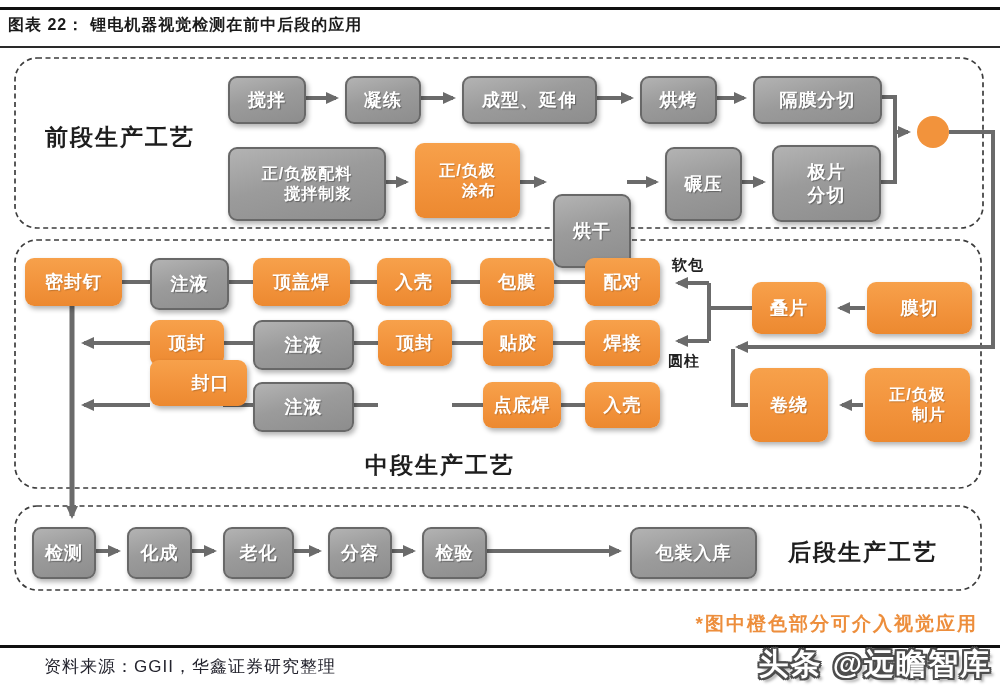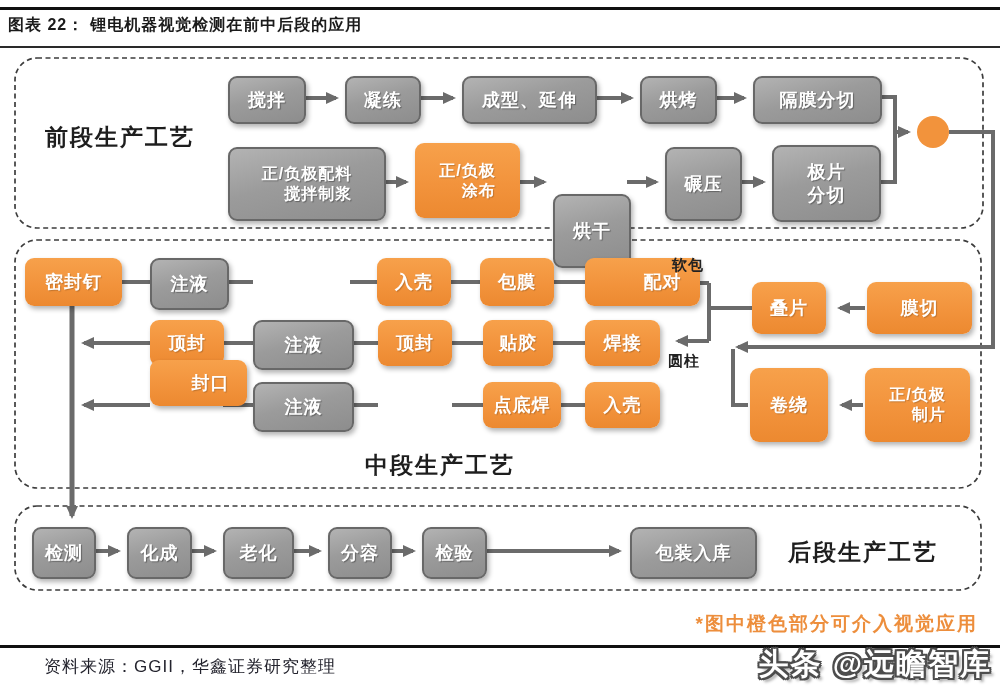--- a/index.html
+++ b/index.html
@@ -127,23 +127,24 @@
 涂布</div>
   <div class="bx g" style="left:553px;top:147px;width:74px;height:70px;margin-top:47px;">烘干</div>
   <div class="bx g" style="left:665px;top:147px;width:73px;height:70px;border-radius:9px;">碾压</div>
   <div class="bx g" style="left:772px;top:145px;width:105px;height:73px;">极片
 分切</div>
 
   <div class="slabel" style="left:365px;top:450px;">中段生产工艺</div>
 
   <div class="bx o" style="left:25px;top:258px;width:97px;height:48px;">密封钉</div>
   <div class="bx g" style="left:150px;top:258px;width:75px;height:48px;">注液</div>
+  <div class="bx o" style="left:253px;top:258px;width:97px;height:48px;">顶盖焊</div>
   <div class="bx o" style="left:377px;top:258px;width:74px;height:48px;">入壳</div>
   <div class="bx o" style="left:480px;top:258px;width:74px;height:48px;">包膜</div>
-  <div class="bx o" style="left:585px;top:258px;width:75px;height:48px;padding-left:40px;">配对</div>
+  <div class="bx o" style="left:585px;top:258px;width:75px;height:48px;">配对</div>
 
   <div class="bx o" style="left:150px;top:320px;width:74px;height:46px;">顶封</div>
   <div class="bx g" style="left:253px;top:320px;width:97px;height:46px;">注液</div>
   <div class="bx o" style="left:378px;top:320px;width:74px;height:46px;">顶封</div>
   <div class="bx o" style="left:483px;top:320px;width:70px;height:46px;">贴胶</div>
   <div class="bx o" style="left:585px;top:320px;width:75px;height:46px;">焊接</div>
 
   <div class="bx o" style="left:150px;top:360px;width:73px;height:46px;padding-left:24px;">封口</div>
   <div class="bx g" style="left:253px;top:382px;width:97px;height:46px;">注液</div>
   <div class="bx o" style="left:483px;top:382px;width:78px;height:46px;">点底焊</div>

